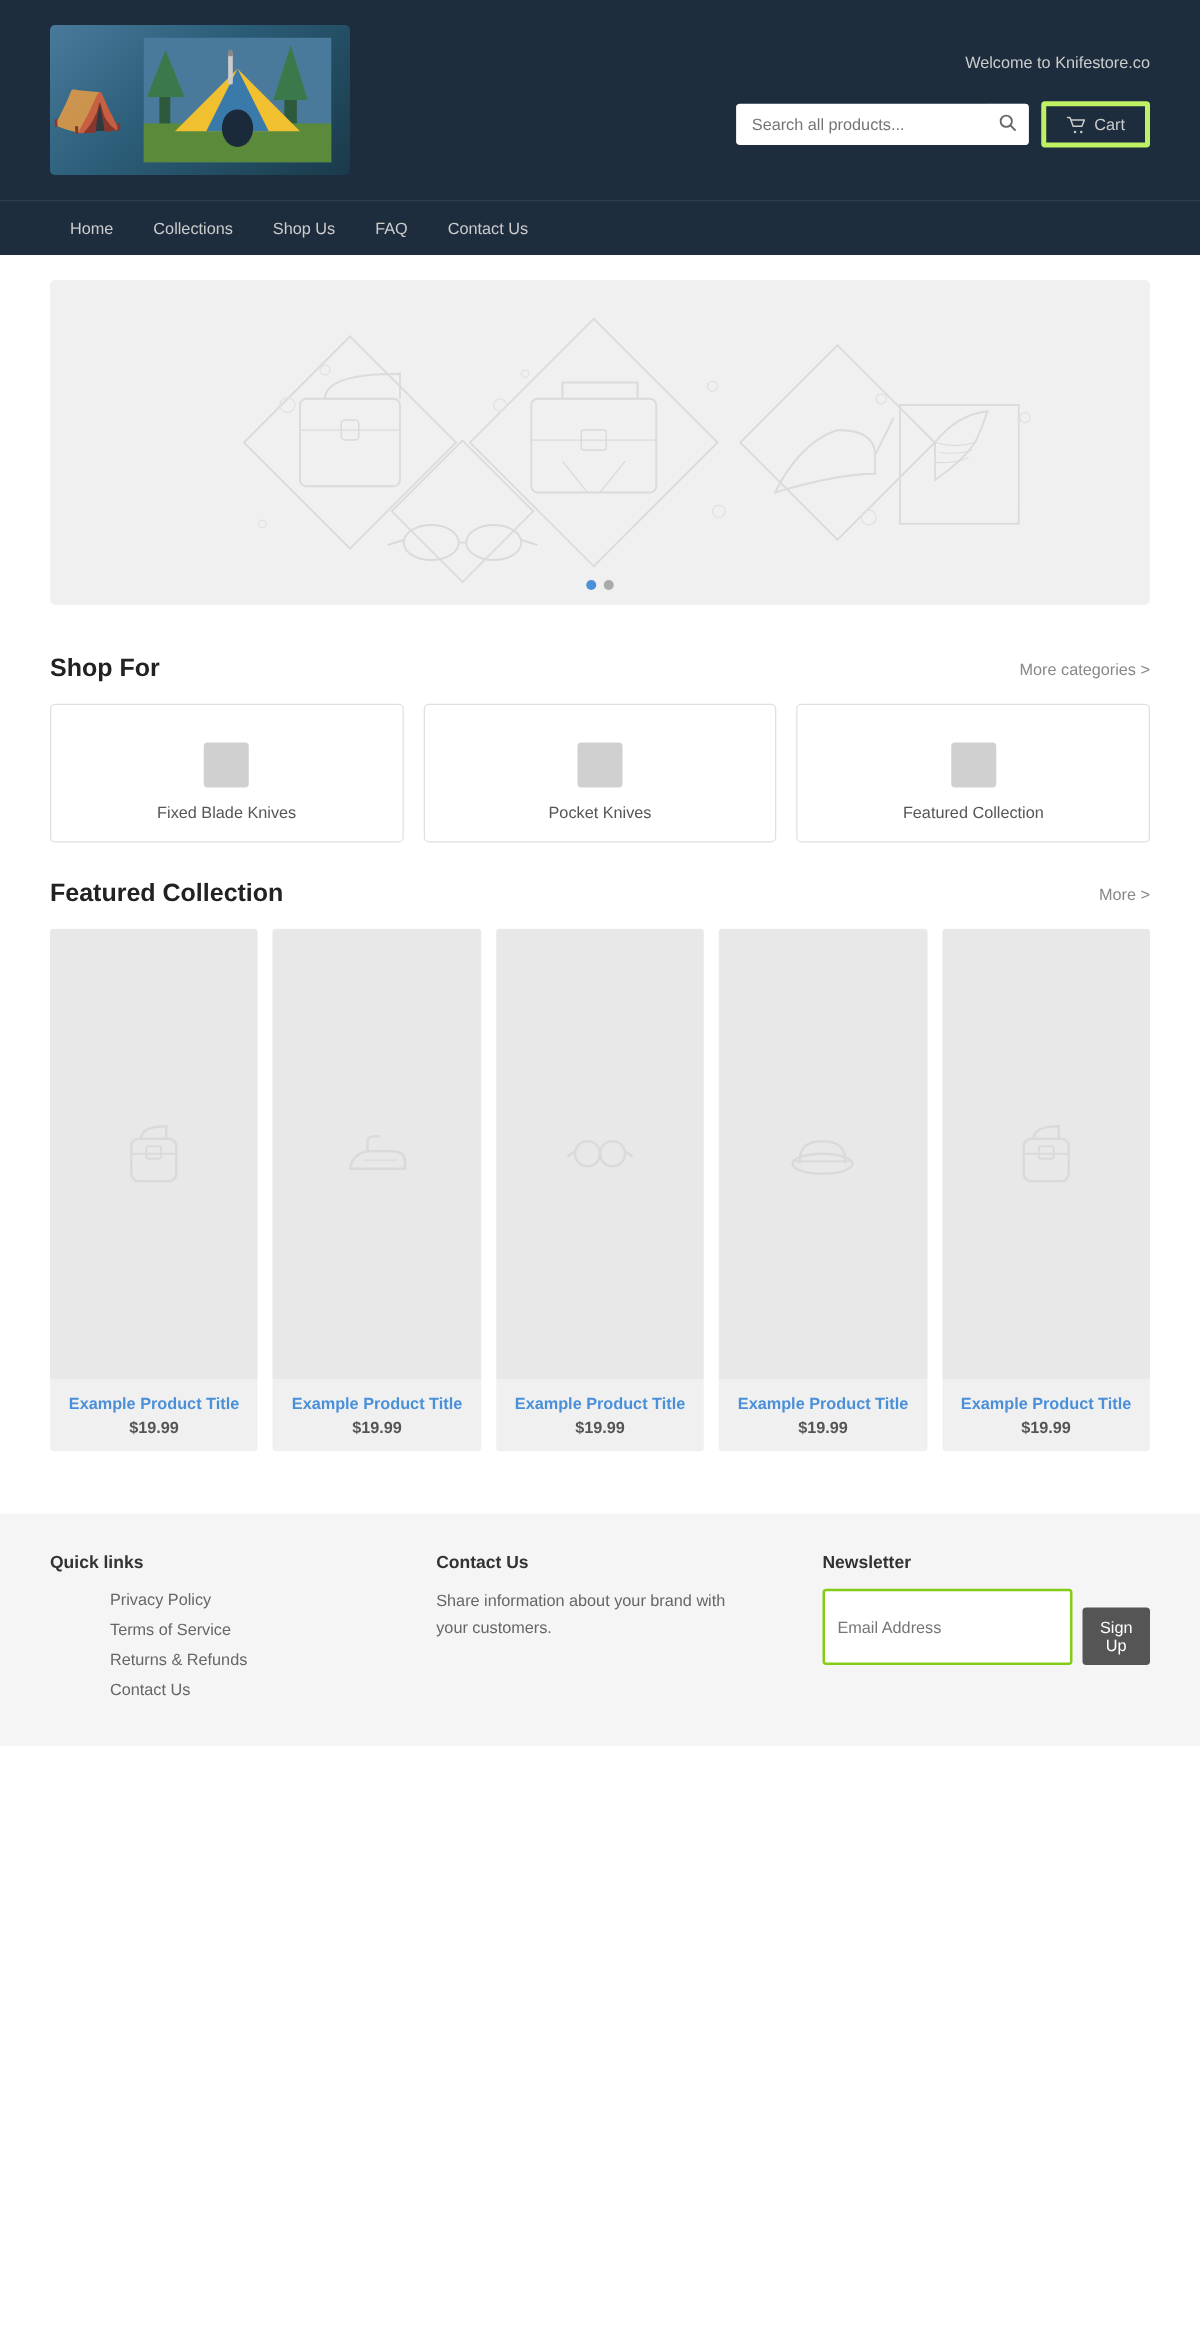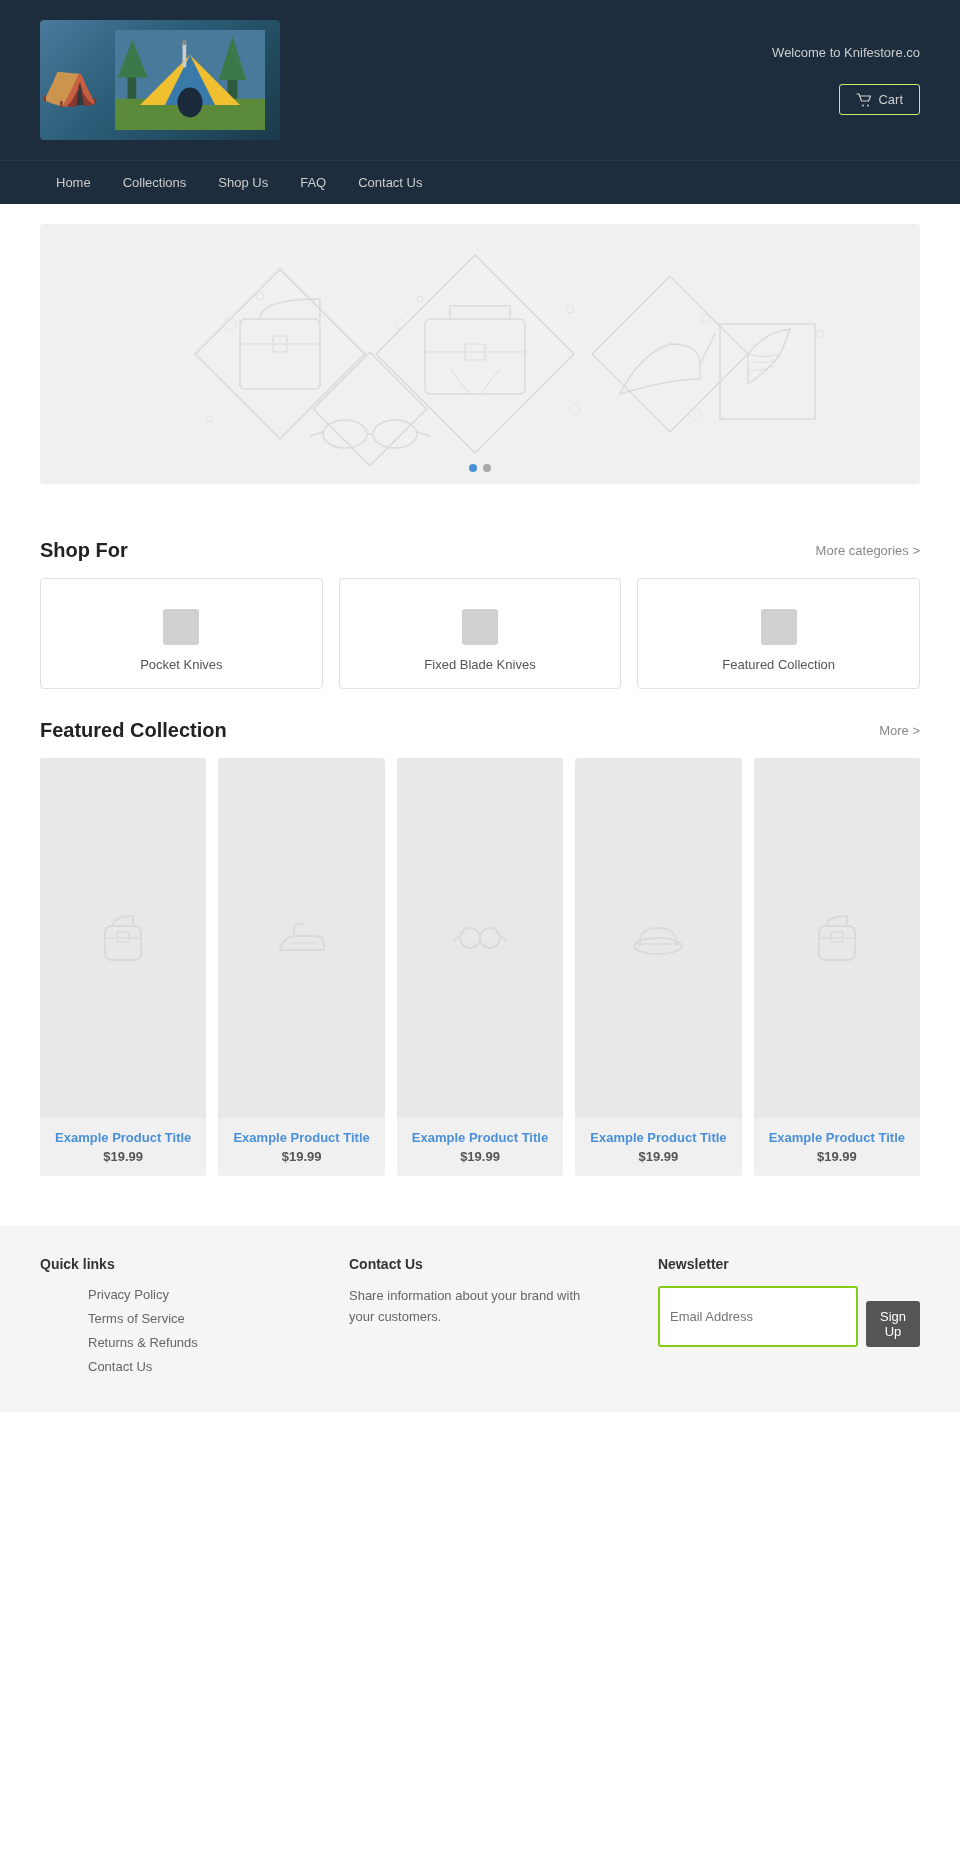--- a/index.html
+++ b/index.html
@@ -62,21 +62,21 @@
     }
     .search-bar button {
       background: #fff;
       border: none;
       padding: 8px 10px;
       cursor: pointer;
       color: #666;
     }
     .cart-btn {
       background: transparent;
-      border: 1px solid #bef264;
+      border: 4px solid #bef264;
       color: #ccc;
       padding: 7px 16px;
       border-radius: 3px;
       cursor: pointer;
       font-size: 13px;
       display: flex;
       align-items: center;
       gap: 6px;
     }
 
@@ -144,21 +144,20 @@
 
     
     .section {
       padding: 20px 40px;
     }
     .section-header {
       display: flex;
       justify-content: space-between;
       align-items: center;
       margin-bottom: 16px;
-      margin-top: 15px;
     }
     .section-title {
       font-size: 20px;
       font-weight: bold;
       color: #222;
     }
     .more-link {
       color: #888;
       text-decoration: none;
       font-size: 13px;
@@ -326,20 +325,29 @@
 
       <ellipse cx="60" cy="58" rx="10" ry="12" fill="#1a2a3a"></ellipse>
 
       <rect x="54" y="10" width="3" height="20" rx="1" fill="#ccc"></rect>
       <rect x="54" y="8" width="3" height="4" rx="1" fill="#888"></rect>
     </svg>
   </div>
   <div class="header-right">
     <span class="welcome-text">Welcome to Knifestore.co</span>
     <div class="header-actions">
+      <div class="search-bar">
+        <input type="text" placeholder="Search all products..." style="">
+        <button>
+          <svg width="14" height="14" viewBox="0 0 14 14" fill="none" xmlns="http://www.w3.org/2000/svg">
+            <circle cx="6" cy="6" r="4.5" stroke="#666" stroke-width="1.5"></circle>
+            <line x1="9.5" y1="9.5" x2="13" y2="13" stroke="#666" stroke-width="1.5" stroke-linecap="round"></line>
+          </svg>
+        </button>
+      </div>
       <button class="cart-btn">
         <svg width="16" height="14" viewBox="0 0 16 14" fill="none" xmlns="http://www.w3.org/2000/svg">
           <path d="M1 1h2l2.5 7h7l2-5H4" stroke="#ccc" stroke-width="1.2" stroke-linecap="round" stroke-linejoin="round"></path>
           <circle cx="7" cy="12.5" r="1" fill="#ccc"></circle>
           <circle cx="12" cy="12.5" r="1" fill="#ccc"></circle>
         </svg>
         <span>Cart</span>
       </button>
     </div>
   </div>
@@ -429,25 +437,25 @@
 </div>
 
 <div class="section">
   <div class="section-header">
     <h2 class="section-title">Shop For</h2>
     <a href="#" class="more-link">More categories &gt;</a>
   </div>
   <div class="category-grid" id="category-grid">
       <div class="category-card">
         <div class="category-icon"></div>
-    <div class="category-label">Pocket Knives</div>
+    <div class="category-label">Fixed Blade Knives</div>
       </div>
       <div class="category-card">
         <div class="category-icon"></div>
-    <div class="category-label">Fixed Blade Knives</div>
+    <div class="category-label">Pocket Knives</div>
       </div>
       <div class="category-card">
         <div class="category-icon"></div>
     <div class="category-label">Featured Collection</div>
       </div>
     </div>
 </div>
 
 <div class="featured-section">
   <div class="featured-header">

